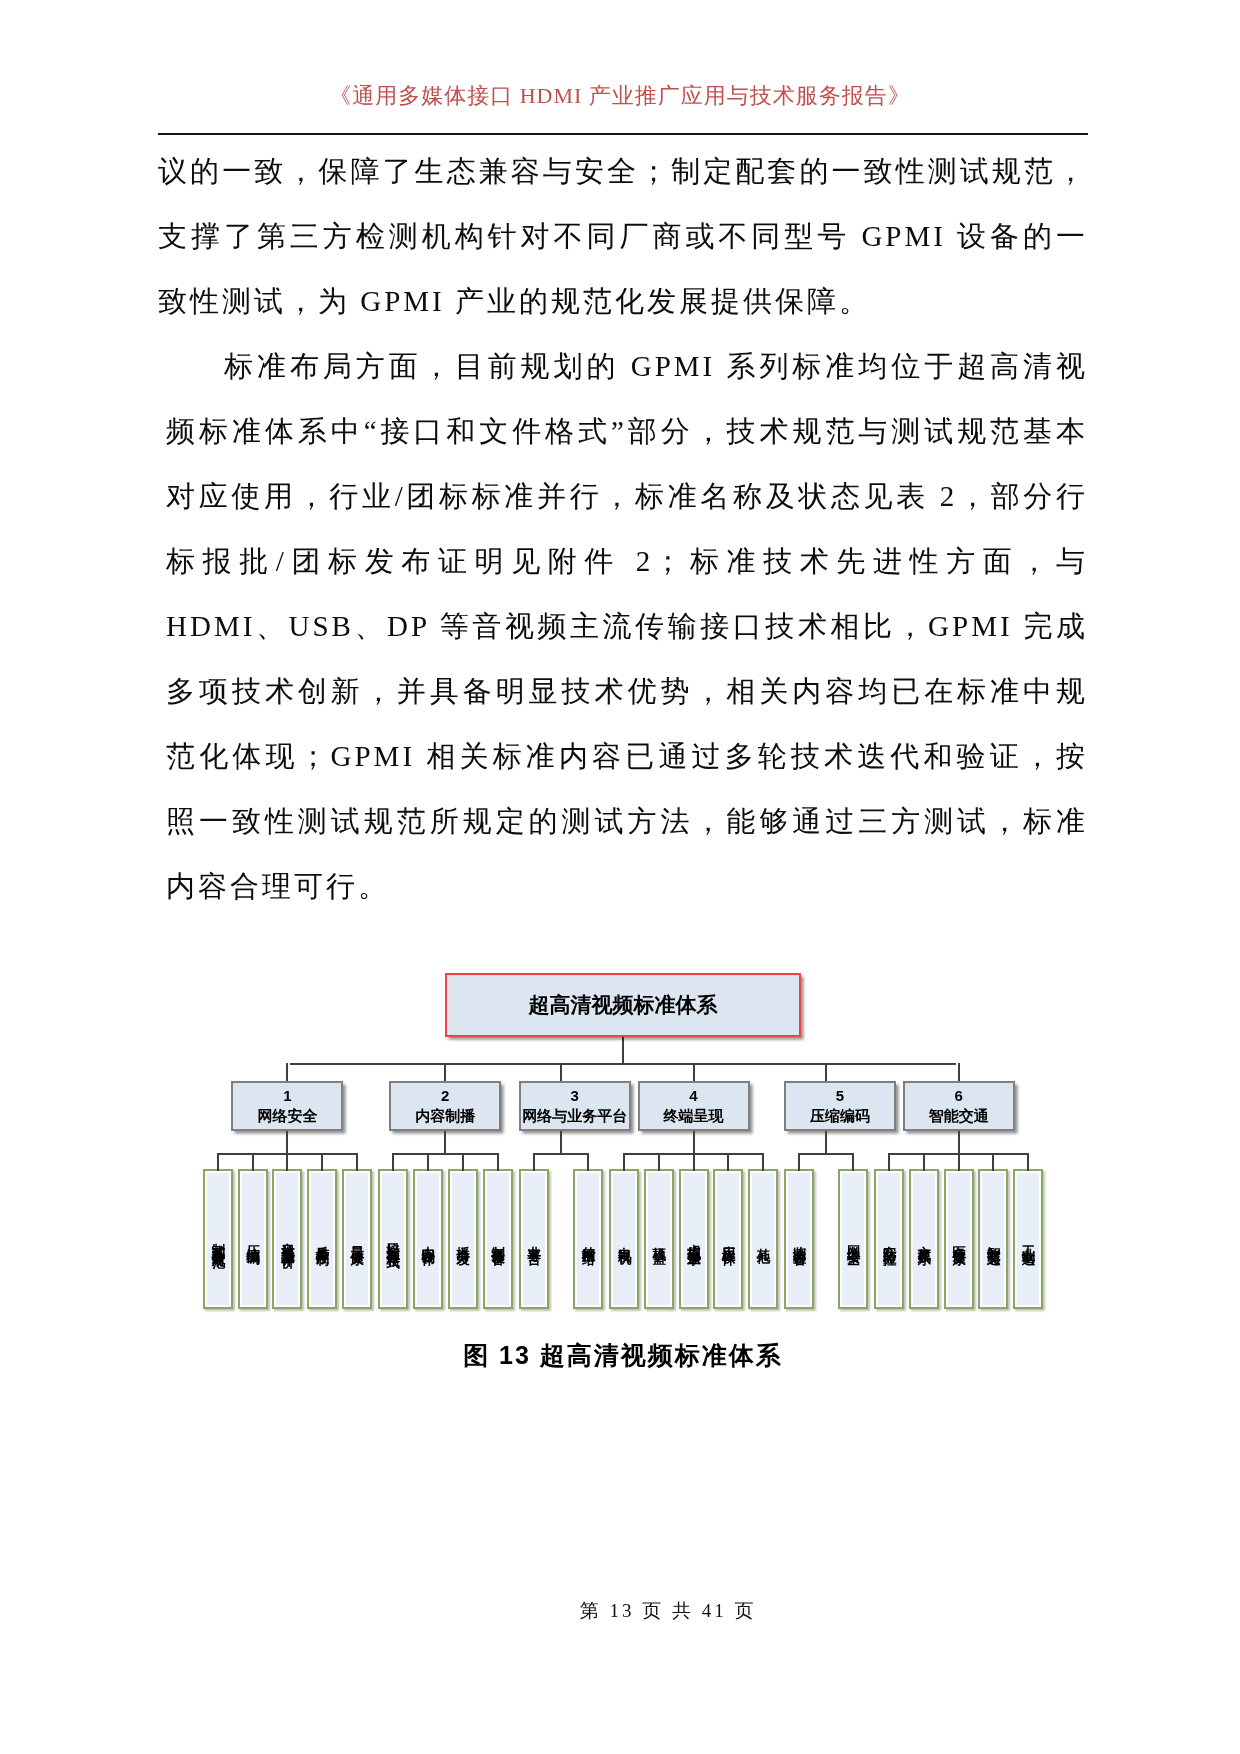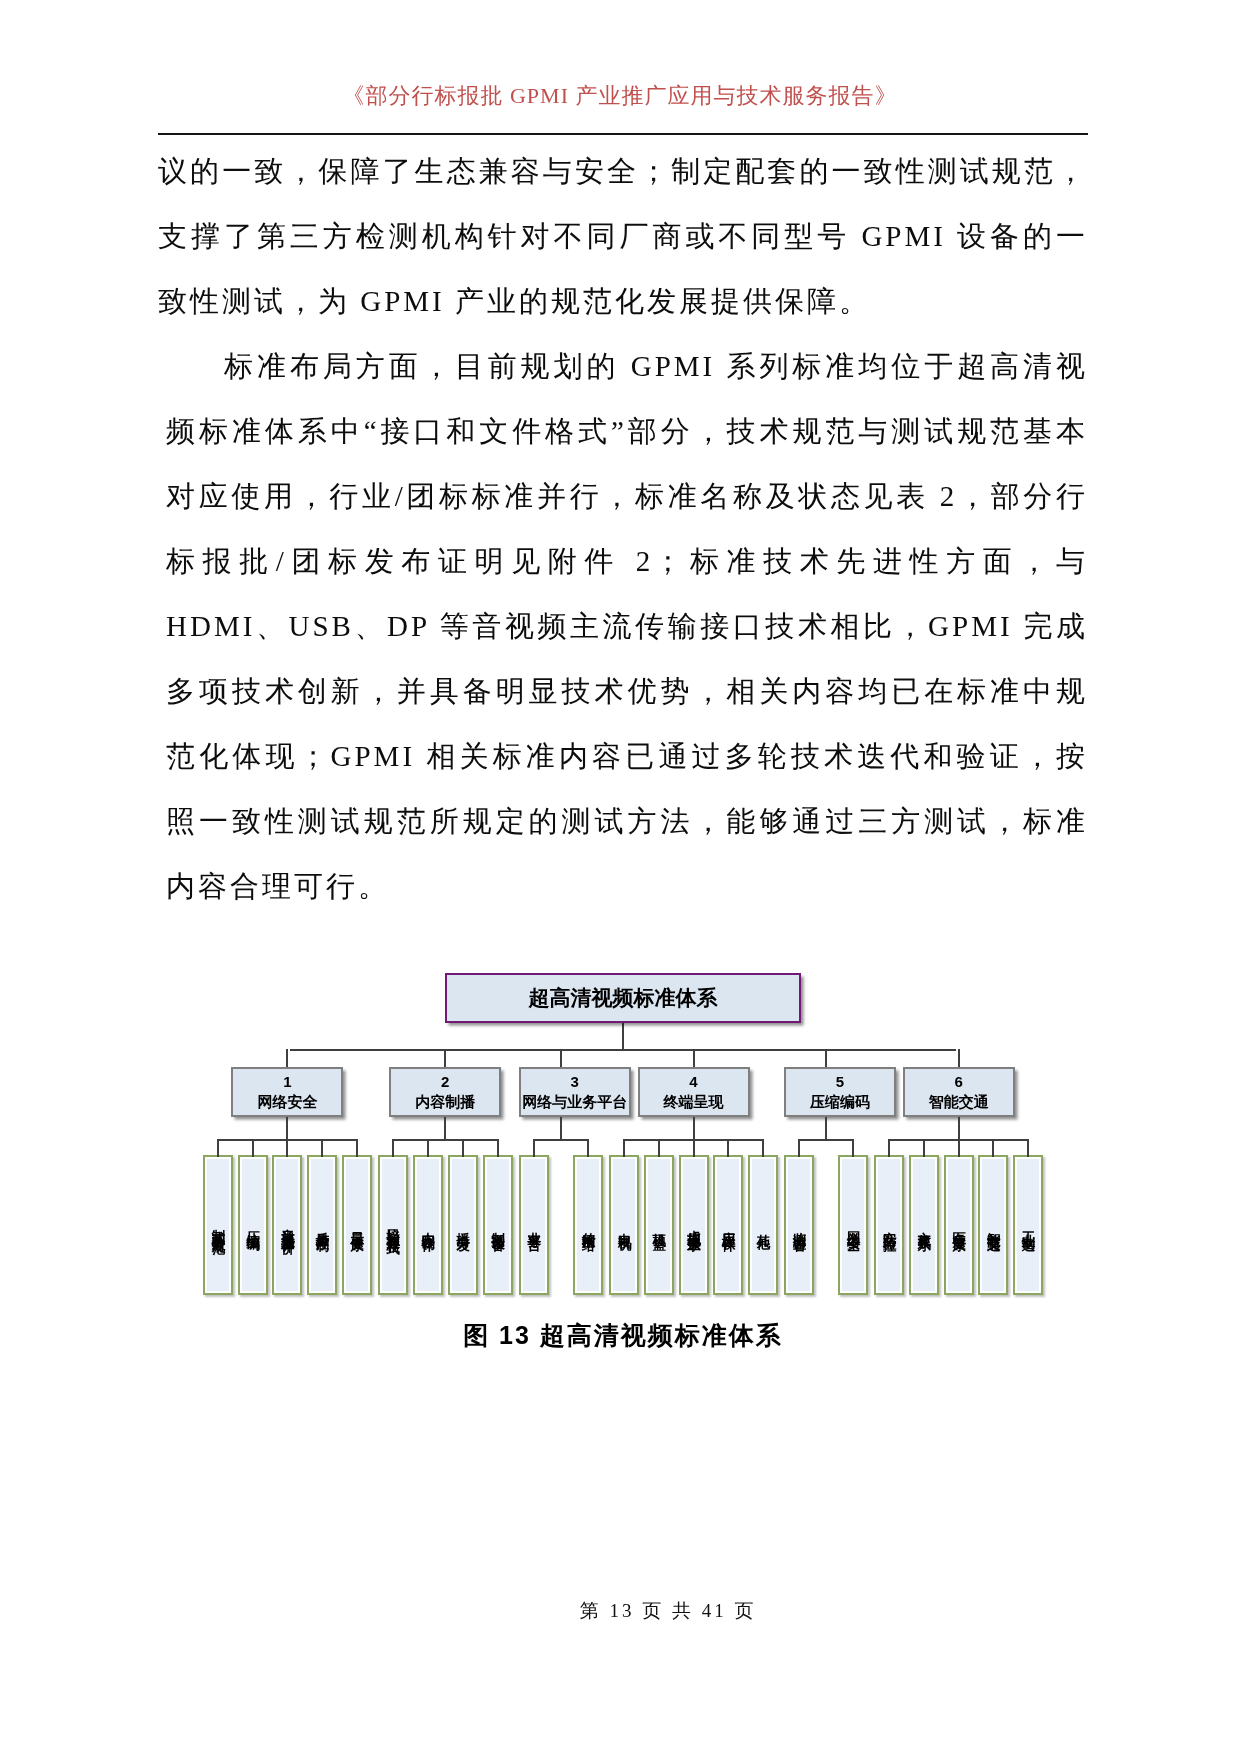--- a/index.html
+++ b/index.html
@@ -42,26 +42,26 @@
   
   .diagram {
     width:840px;
     margin:54px 0 0 203px;
     font-family:"Liberation Sans","DejaVu Sans",sans-serif;
   }
   .rootbox-row { display:flex; justify-content:center; }
   .rootbox {
     width:352px;
     background:#dce6f1;
-    border:2px solid #701a75;
+    border:2px solid #ef4444;
     box-shadow:2.5px 2.5px 3px rgba(0,0,0,.45);
     text-align:center;
     font-weight:bold;
     font-size:21px;
-    padding:9px 0;
+    padding:16px 0;
     color:#000;
   }
   .vline1 { width:2px; height:26px; background:#3f3f3f; margin:0 auto; }
   .groups-row {
     position:relative;
     display:flex;
     gap:6px;
     padding-top:18px;
   }
   .groups-row::before {      
@@ -123,21 +123,21 @@
     letter-spacing:2px;
     color:#000;
   }
   .leaf::before {            
     content:"";
     position:absolute;
     top:-16px; left:calc(50% - 1px);
     width:2px; height:16px; background:#3f3f3f;
   }
   .caption {
-    margin-top:24px;
+    margin-top:30px;
     text-align:center;
     font-family:"Liberation Sans","DejaVu Sans",sans-serif;
     font-weight:bold;
     font-size:25px;
     letter-spacing:2px;
     color:#000;
   }
   
   .footer {
     position:absolute;
@@ -148,21 +148,21 @@
     letter-spacing:3px;
     color:#111;
     margin-left:48px;
   }
 </style>
 </head>
 <body>
 
 <div class="page">
 
-  <div class="header">《部分行标报批 GPMI 产业推广应用与技术服务报告》</div>
+  <div class="header">《通用多媒体接口 HDMI 产业推广应用与技术服务报告》</div>
   <div class="hrule"></div>
 
   <div class="bodytext">
     <p>议的一致，保障了生态兼容与安全；制定配套的一致性测试规范，支撑了第三方检测机构针对不同厂商或不同型号 GPMI 设备的一致性测试，为 GPMI 产业的规范化发展提供保障。</p>
     <p class="indent">标准布局方面，目前规划的 GPMI 系列标准均位于超高清视频标准体系中“接口和文件格式”部分，技术规范与测试规范基本对应使用，行业/团标标准并行，标准名称及状态见表 2，部分行标报批/团标发布证明见附件 2；标准技术先进性方面，与 HDMI、USB、DP 等音视频主流传输接口技术相比，GPMI 完成多项技术创新，并具备明显技术优势，相关内容均已在标准中规范化体现；GPMI 相关标准内容已通过多轮技术迭代和验证，按照一致性测试规范所规定的测试方法，能够通过三方测试，标准内容合理可行。</p>
   </div>
 
   <div class="diagram">
 
     <div class="rootbox-row">

